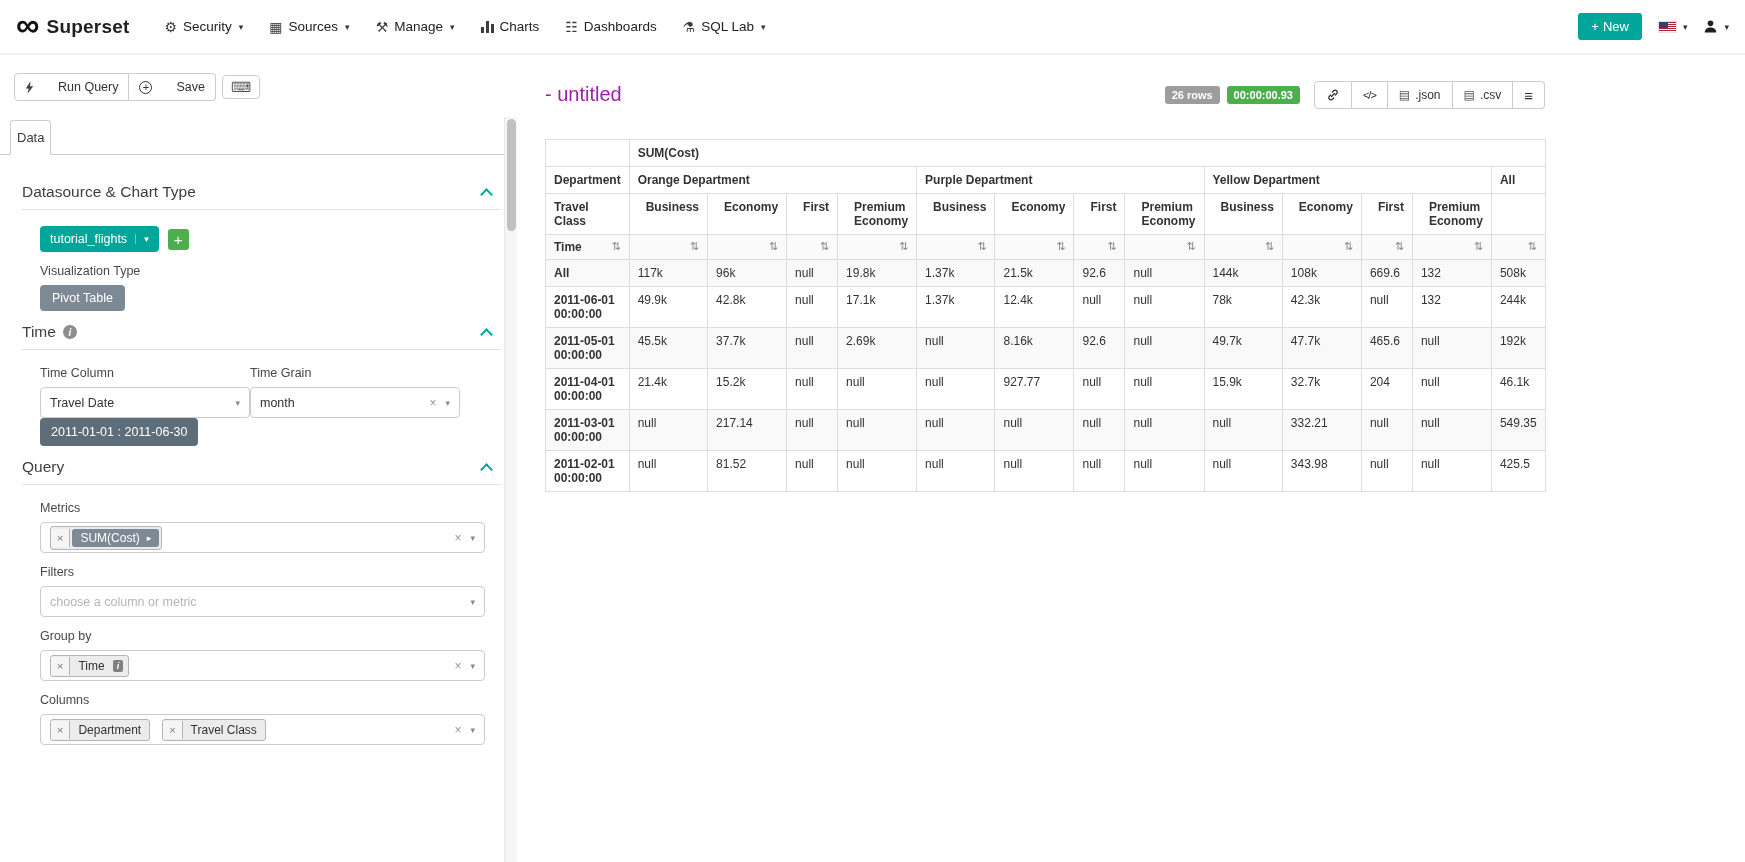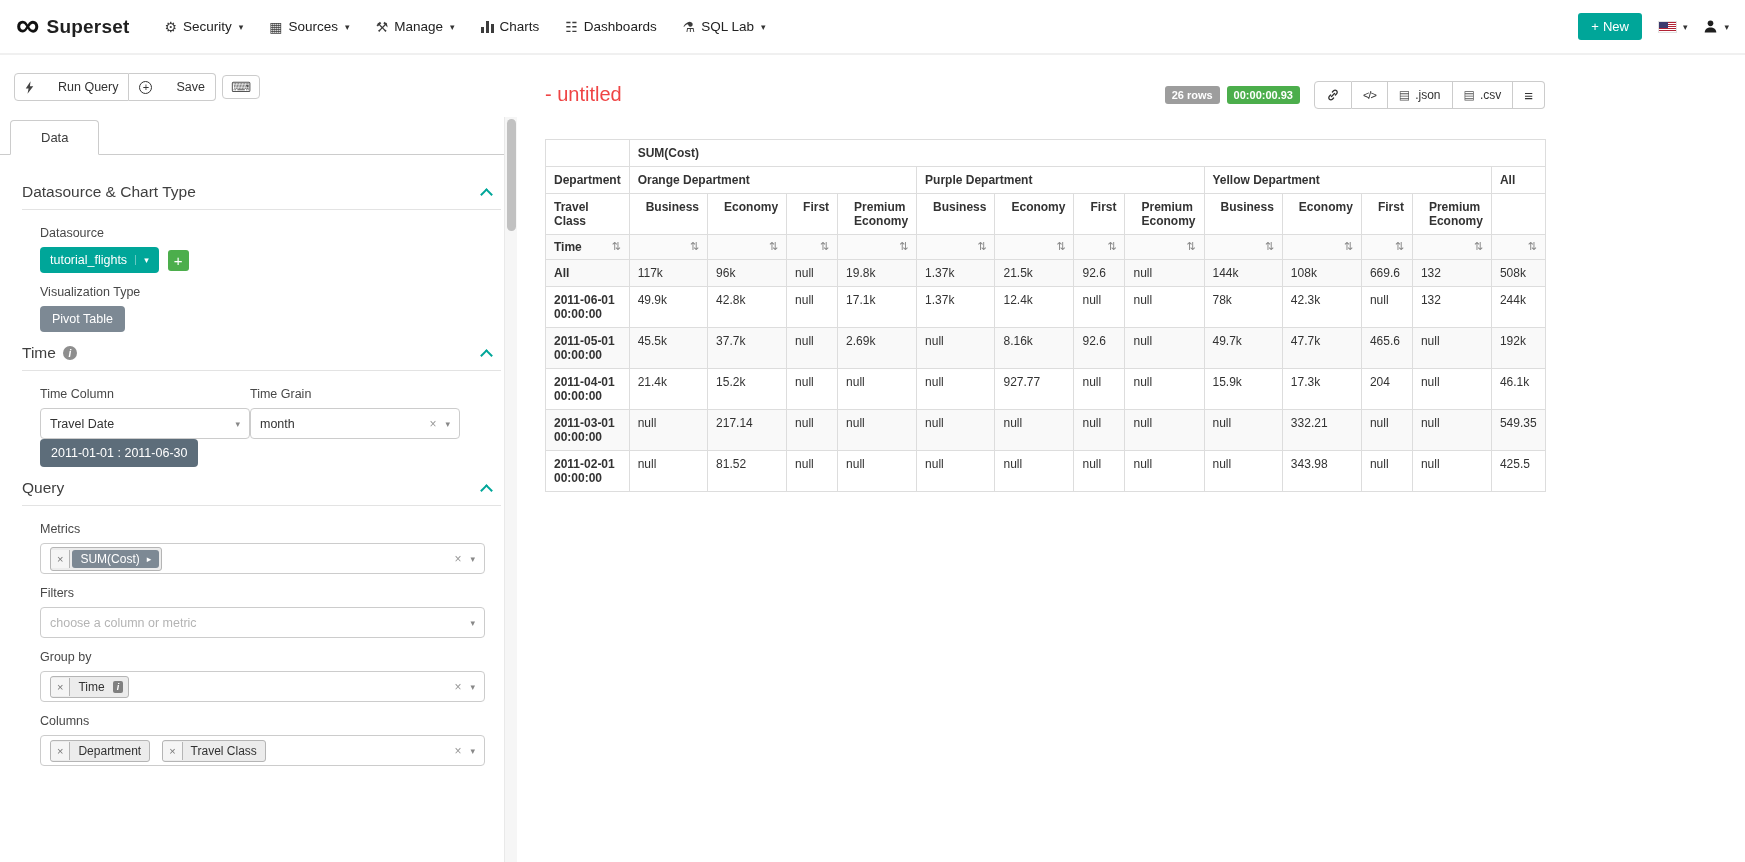--- a/index.html
+++ b/index.html
@@ -46,21 +46,21 @@
   .btn { border: 1px solid #ccc; background: #fff; padding: 6px 10px; font-size: 12.5px;
          color: #333; display: inline-flex; align-items: center; gap: 24px; cursor: pointer; }
   .btngrp .btn:first-child { border-radius: 4px 0 0 4px; }
   .btngrp .btn + .btn { border-left: 0; border-radius: 0 4px 4px 0; }
   .kbd-btn { margin-left: 6px; border-radius: 4px; padding: 3px 8px; font-size: 14px; color: #555; background: #fff; }
   .plus-circle { display: inline-flex; width: 13px; height: 13px; border: 1px solid #333; border-radius: 50%;
                  align-items: center; justify-content: center; font-size: 11px; line-height: 1; }
   .lp-tabs { border-bottom: 1px solid #ccc; padding-left: 10px; margin-top: 10px; height: 36px;
              display: flex; align-items: flex-end; }
   .tab { background: #fff; border: 1px solid #ccc; border-bottom: 1px solid #fff; border-radius: 4px 4px 0 0;
-         padding: 9px 30px; font-size: 13px; color: #3c3c3c; position: relative; top: 1px; cursor: pointer; }
+         padding: 9px 6px; font-size: 13px; color: #3c3c3c; position: relative; top: 1px; cursor: pointer; }
   .lp-body { padding: 16px 16px 20px 22px; }
 
   .sec-head { display: flex; justify-content: space-between; align-items: center; margin-top: 12px; cursor: pointer; }
   .sec-title { font-size: 15.5px; color: #3f3f3f; display: inline-flex; align-items: center; }
   .chev { width: 9px; height: 9px; border-right: 2px solid var(--accent-teal); border-bottom: 2px solid var(--accent-teal);
           transform: rotate(-135deg); margin-right: 10px; margin-top: 4px; }
   .sec-rule { border: none; border-top: 1px solid #e3e3e3; margin: 8px 0 16px 0; }
   .sec-body { padding-left: 18px; }
   .ctl-label { font-size: 12.5px; color: #484848; margin-bottom: 7px; }
   .mt { margin-top: 12px; }
@@ -100,21 +100,21 @@
   .info-box { background: #808080; color: #fff; font-size: 9px; font-style: italic; font-weight: bold;
               padding: 1px 4px; border-radius: 2px; margin: 0 5px 0 0; }
 
   .lp-scroll { position: absolute; right: 0; top: 62px; bottom: 0; width: 13px; background: #f6f6f6;
                border-left: 1px solid #e9e9e9; }
   .lp-scroll .thumb { width: 9px; margin: 2px auto 0; height: 112px; background: #c1c1c1; border-radius: 5px; cursor: pointer; }
 
   
   .main { position: absolute; left: 530px; top: 0; right: 0; height: 100%; padding: 18px 0 0 15px; }
   .res-head { display: flex; align-items: flex-start; justify-content: space-between; width: 1000px; }
-  .title { font-size: 20px; font-weight: normal; color: #ef4444; margin-top: 10px; cursor: pointer; }
+  .title { font-size: 20px; font-weight: normal; color: #a21caf; margin-top: 10px; cursor: pointer; }
   .res-tools { display: flex; align-items: center; gap: 7px; margin-top: 8px; }
   .badge { border-radius: 3px; color: #fff; font-size: 11px; padding: 3px 7px; font-weight: bold; }
   .badge.gray { background: var(--badge-gray); }
   .badge.green { background: var(--badge-green); }
   .tool-grp { display: flex; margin-left: 7px; }
   .tool-grp button { border: 1px solid #ccc; background: #fff; height: 28px; padding: 0 11px; font-size: 12px;
                      color: #333; display: inline-flex; align-items: center; gap: 5px; cursor: pointer; }
   .tool-grp button + button { border-left: 0; }
   .tool-grp button:first-child { border-radius: 4px 0 0 4px; }
   .tool-grp button:last-child { border-radius: 0 4px 4px 0; }
@@ -224,21 +224,20 @@
 
     <div class="lp-body">
 
       <div class="section">
         <div class="sec-head">
           <span class="sec-title">Datasource &amp; Chart Type</span>
           <span class="chev"></span>
         </div>
         <hr class="sec-rule">
         <div class="sec-body">
-          <div class="ctl-label">Datasource</div>
           <div class="ds-row">
             <button class="ds-btn">
               <span>tutorial_flights</span>
               <span class="caret-w">▾</span>
             </button>
             <button class="add-btn">
               <span>+</span>
             </button>
           </div>
           <div class="ctl-label mt">Visualization Type</div>
@@ -512,21 +511,21 @@
               <th class="c0 rowlabel">2011-04-01 00:00:00</th>
               <td>21.4k</td>
               <td>15.2k</td>
               <td>null</td>
               <td>null</td>
               <td>null</td>
               <td>927.77</td>
               <td>null</td>
               <td>null</td>
               <td>15.9k</td>
-              <td>17.3k</td>
+              <td>32.7k</td>
               <td>204</td>
               <td>null</td>
               <td>46.1k</td>
             </tr>
             <tr>
               <th class="c0 rowlabel">2011-03-01 00:00:00</th>
               <td>null</td>
               <td>217.14</td>
               <td>null</td>
               <td>null</td>

